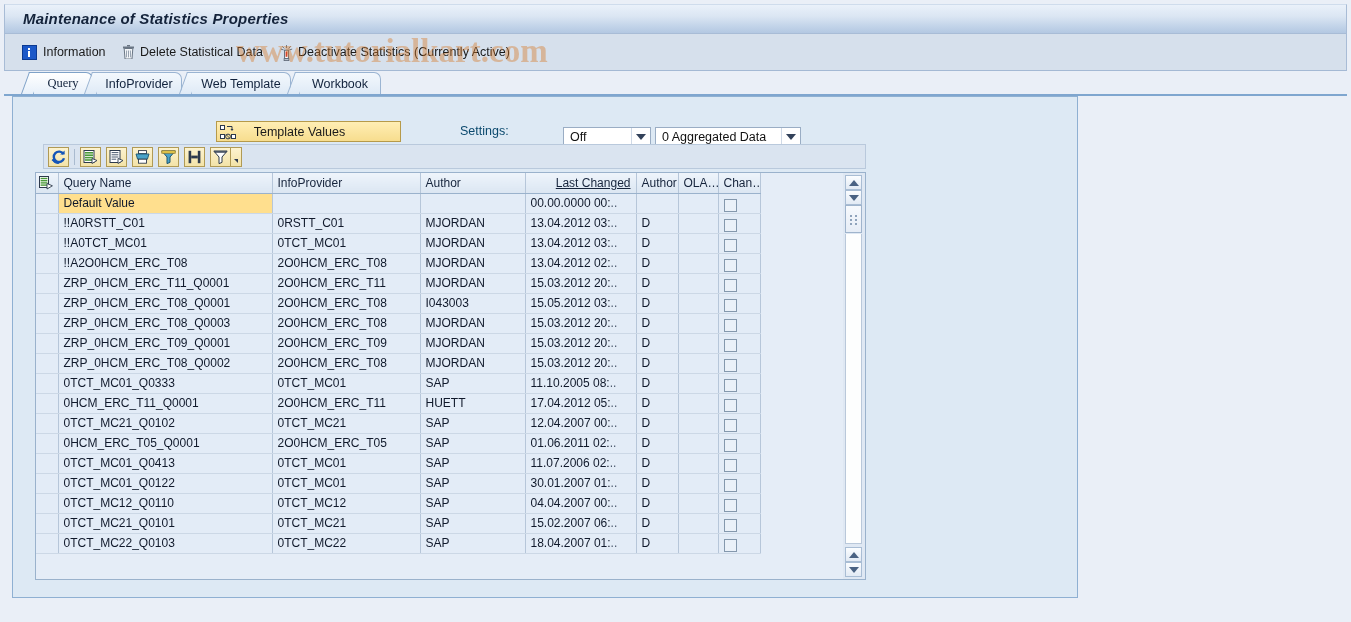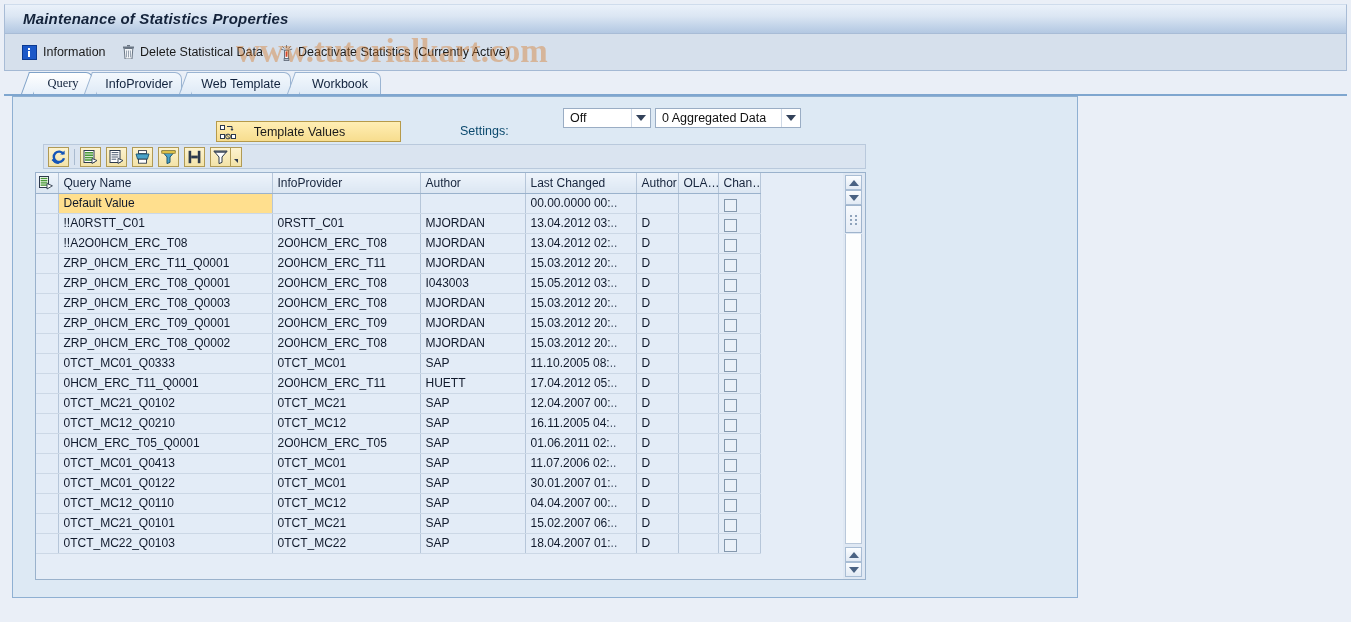--- a/index.html
+++ b/index.html
@@ -85,21 +85,21 @@
     position:absolute;left:203px;top:24px;width:185px;height:21px;
     background:linear-gradient(to bottom,#ffeeb4,#f7dd8e);
     border:1px solid #b69a4a;box-sizing:border-box;cursor:default;
     display:flex;align-items:center;
   }
   .replace-btn .lbl{flex:1;text-align:center;font-size:12.5px;color:#1a1a1a;padding-right:18px;}
   .replace-ico{position:absolute;left:3px;top:3px;width:17px;height:15px;}
 
   .settings-lbl{position:absolute;left:447px;top:27px;font-size:12.5px;color:#0c4a6e;}
   .ddl{
-    position:absolute;top:11px;height:20px;background:#fff;
+    position:absolute;top:30px;height:20px;background:#fff;
     border:1px solid #9aadc4;box-sizing:border-box;
     display:flex;align-items:center;cursor:default;
   }
   .ddl .val{padding-left:6px;font-size:12.5px;color:#111;white-space:nowrap;flex:1;}
   .ddl .arrow{width:18px;height:100%;display:flex;align-items:center;justify-content:center;
               border-left:1px solid #cfd9e6;}
   .ddl .arrow i{display:block;width:0;height:0;border-left:5px solid transparent;
                 border-right:5px solid transparent;border-top:6px solid #33425a;}
   #dd-onoff{left:550px;width:88px;}
   #dd-agg{left:642px;width:146px;}
@@ -131,21 +131,21 @@
     font-size:12px;font-weight:normal;
     padding:0 5px;height:19px;line-height:19px;
     border-right:1px solid #b6c6d9;border-bottom:1px solid #ccd8e6;
     overflow:hidden;white-space:nowrap;text-align:left;box-sizing:border-box;
   }
   table.grid thead th{
     background:linear-gradient(to bottom,#eef4fb,#dbe6f2);
     border-bottom:1px solid #9ab2cc;color:#16243c;
     height:20px;line-height:20px;
   }
-  table.grid thead th.num{text-align:left;}
+  table.grid thead th.num{text-align:right;text-decoration:underline;}
   table.grid tbody td{background:#e3ecf7;color:#10192b;}
   td.rowsel,th.rowsel{
     width:22px;min-width:22px;padding:0;
     background:linear-gradient(to bottom,#d4dde8,#c6d2e0);
     border-right:1px solid #a8bacd;
   }
   th.rowsel{background:linear-gradient(to bottom,#eef4fb,#dbe6f2);position:relative;}
   .hdr-ico{position:absolute;left:3px;top:3px;width:14px;height:14px;}
   tr.hl td.c-name{background:#ffdf8e;}
   td.c-chg{text-align:center;padding:0;}
@@ -398,20 +398,30 @@
               <td class="c-name">!!A0RSTT_C01</td>
               <td class="c-infop">0RSTT_C01</td>
               <td class="c-auth">MJORDAN</td>
               <td class="c-date">13.04.2012  03:<span class="ell">..</span></td>
               <td class="c-stat">D</td>
               <td class="c-olap"></td>
               <td class="c-chg"><span class="cb"></span></td>
             </tr>
             <tr>
               <td class="rowsel"></td>
+              <td class="c-name">!!A0TCT_MC01</td>
+              <td class="c-infop">0TCT_MC01</td>
+              <td class="c-auth">MJORDAN</td>
+              <td class="c-date">13.04.2012  03:<span class="ell">..</span></td>
+              <td class="c-stat">D</td>
+              <td class="c-olap"></td>
+              <td class="c-chg"><span class="cb"></span></td>
+            </tr>
+            <tr>
+              <td class="rowsel"></td>
               <td class="c-name">!!A2O0HCM_ERC_T08</td>
               <td class="c-infop">2O0HCM_ERC_T08</td>
               <td class="c-auth">MJORDAN</td>
               <td class="c-date">13.04.2012  02:<span class="ell">..</span></td>
               <td class="c-stat">D</td>
               <td class="c-olap"></td>
               <td class="c-chg"><span class="cb"></span></td>
             </tr>
             <tr>
               <td class="rowsel"></td>
@@ -482,30 +492,20 @@
               <td class="c-stat">D</td>
               <td class="c-olap"></td>
               <td class="c-chg"><span class="cb"></span></td>
             </tr>
             <tr>
               <td class="rowsel"></td>
               <td class="c-name">0TCT_MC21_Q0102</td>
               <td class="c-infop">0TCT_MC21</td>
               <td class="c-auth">SAP</td>
               <td class="c-date">12.04.2007  00:<span class="ell">..</span></td>
-              <td class="c-stat">D</td>
-              <td class="c-olap"></td>
-              <td class="c-chg"><span class="cb"></span></td>
-            </tr>
-            <tr>
-              <td class="rowsel"></td>
-              <td class="c-name">0TCT_MC12_Q0210</td>
-              <td class="c-infop">0TCT_MC12</td>
-              <td class="c-auth">SAP</td>
-              <td class="c-date">16.11.2005  04:<span class="ell">..</span></td>
               <td class="c-stat">D</td>
               <td class="c-olap"></td>
               <td class="c-chg"><span class="cb"></span></td>
             </tr>
             <tr>
               <td class="rowsel"></td>
               <td class="c-name">0HCM_ERC_T05_Q0001</td>
               <td class="c-infop">2O0HCM_ERC_T05</td>
               <td class="c-auth">SAP</td>
               <td class="c-date">01.06.2011  02:<span class="ell">..</span></td>

